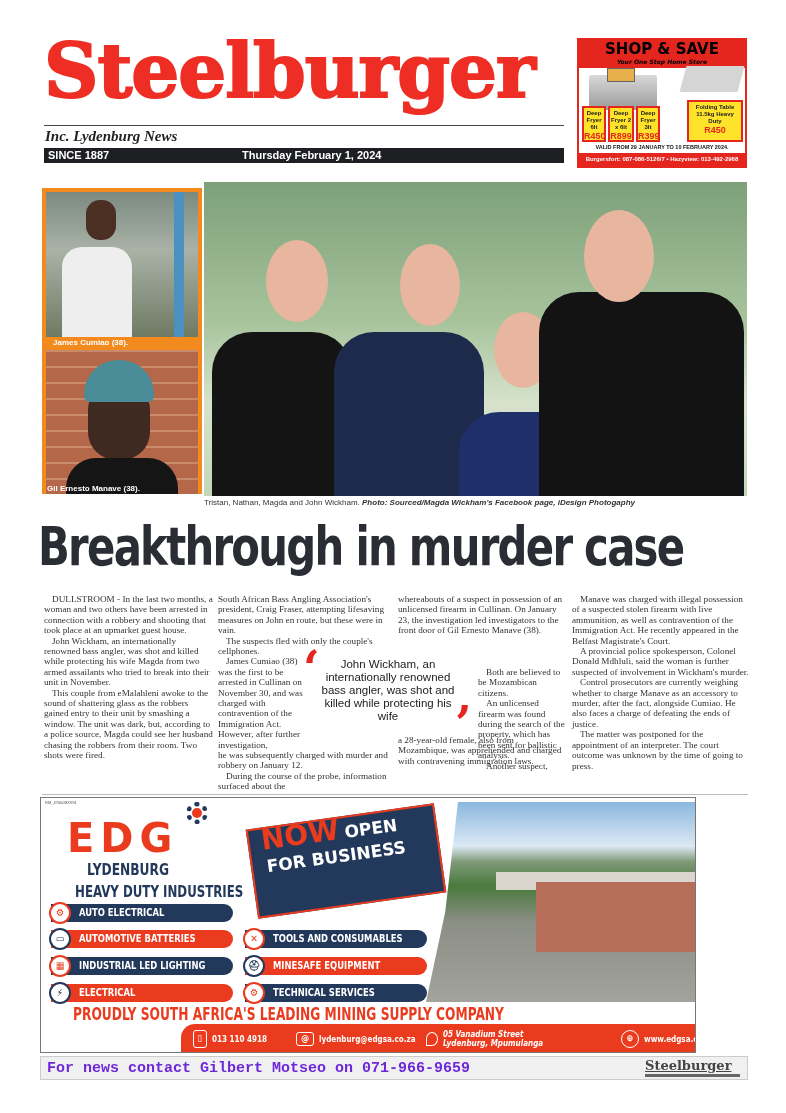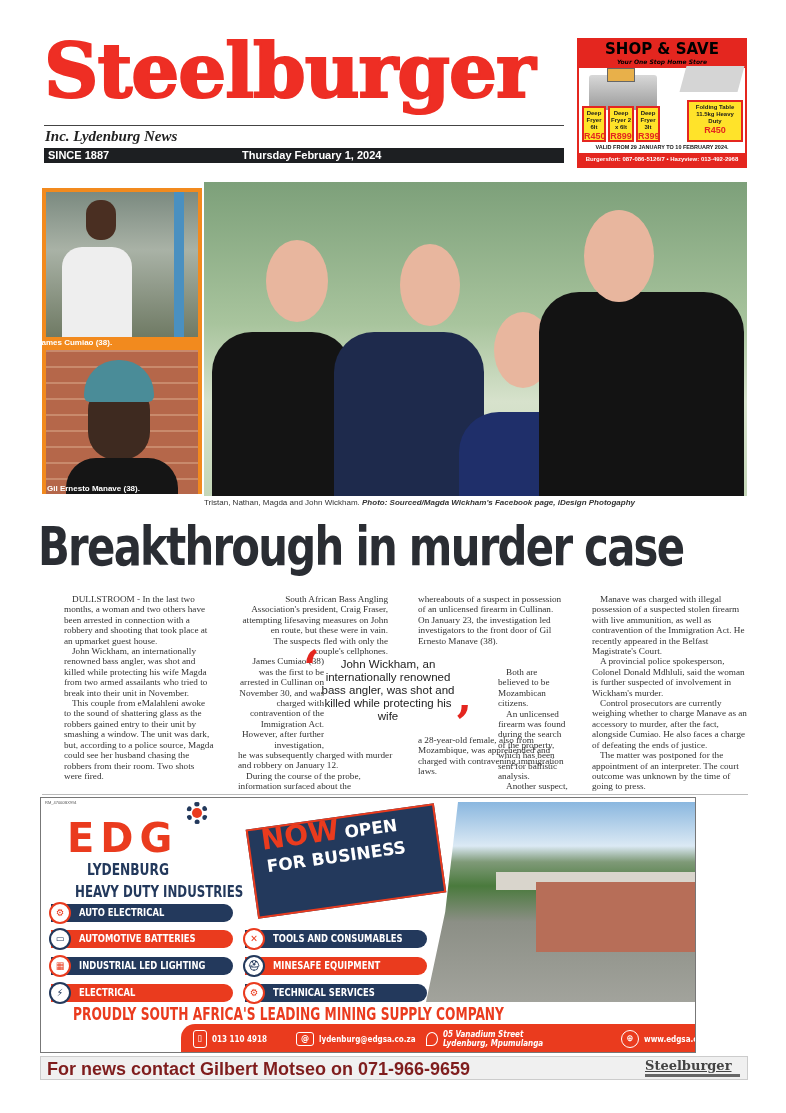--- a/index.html
+++ b/index.html
@@ -42,23 +42,23 @@
   .fp-person { position: absolute; border-radius: 40px 40px 0 0; }
   .fp-head { position: absolute; border-radius: 50%; background: #e8b69e; }
   .family-caption { left: 204px; top: 498px; font-family: "Liberation Sans", sans-serif; font-size: 8px; color: #333; white-space: nowrap; }
   .family-caption b { font-style: italic; }
 
   
   .headline { left: 38px; top: 516px; width: 712px; font-family: "DejaVu Sans Condensed", "DejaVu Sans", sans-serif; font-weight: 900; font-size: 54px; color: #2a2d33; letter-spacing: -2px; line-height: 62px; white-space: nowrap; transform: scaleX(0.86); transform-origin: left top; }
 
   
   .col { font-family: "Liberation Serif", serif; font-size: 9.2px; line-height: 10.4px; color: #333; }
-  .col p { text-indent: 8px; margin-left: 20px; }
+  .col p { text-indent: 8px; }
   .col1 { left: 44px; top: 594px; width: 170px; }
-  .col2 { left: 218px; top: 594px; width: 170px; text-align: right; }
+  .col2 { left: 218px; top: 594px; width: 170px; }
   .col3 { left: 398px; top: 594px; width: 168px; }
   .col4 { left: 572px; top: 594px; width: 178px; }
   .narrow { width: 86px; }
   .quote-mark-open { left: 303px; top: 644px; width: 16px; height: 28px; color: #e4261f; font-family: "DejaVu Serif", serif; font-weight: bold; font-size: 48px; line-height: 48px; }
   .quote-mark-close { left: 455px; top: 700px; width: 16px; height: 28px; color: #e4261f; font-family: "DejaVu Serif", serif; font-weight: bold; font-size: 48px; line-height: 48px; }
   .pull-quote { left: 318px; top: 658px; width: 140px; text-align: center; font-family: "Liberation Sans", sans-serif; font-size: 11.5px; line-height: 13px; color: #222; }
   .col3-inset { left: 478px; top: 667px; width: 90px; }
   .col3-tail { left: 398px; top: 735px; width: 168px; }
   .col2-tail { left: 218px; top: 750px; width: 178px; }
   .article-rule { left: 42px; top: 794px; width: 706px; height: 1px; background: #bbb; }
@@ -84,21 +84,21 @@
   .edg-building { left: 385px; top: 4px; width: 320px; height: 200px; background: linear-gradient(180deg, #8ab7df 0%, #dbe9f4 22%, #7f9a78 30%, #4a7a3d 42%, #8c8f86 60%, #a2a39c 100%); clip-path: polygon(10% 0, 100% 0, 100% 100%, 0 100%, 6% 55%); }
   .edg-building .bldg { position: absolute; left: 110px; top: 80px; width: 200px; height: 70px; background: #b76e58; }
   .edg-building .roof { position: absolute; left: 70px; top: 70px; width: 250px; height: 18px; background: #d9d5cc; }
   .edg-tagline { left: 32px; top: 206px; font-family: "DejaVu Sans Condensed", "DejaVu Sans", sans-serif; font-weight: bold; font-size: 17px; color: #ea3b1e; white-space: nowrap; transform: scaleX(0.8); transform-origin: left; }
   .edg-contact-bar { left: 140px; top: 226px; width: 568px; height: 30px; background: #ea3b1e; border-radius: 14px 0 0 0; color: #fff; font-family: "DejaVu Sans Condensed", "DejaVu Sans", sans-serif; font-weight: bold; font-size: 8px; }
   .ci { position: absolute; top: 0; height: 30px; display: flex; align-items: center; gap: 5px; white-space: nowrap; }
   .ci-icon { width: 14px; height: 18px; border: 1.5px solid #fff; border-radius: 3px; font-size: 9px; text-align: center; line-height: 15px; }
 
   
   .news-footer { left: 40px; top: 1056px; width: 708px; height: 24px; background: #f0f0f0; border: 1px solid #ccc; }
-  .news-contact { left: 6px; top: 0; font-family: Liberation Sans, sans-serif; font-weight: bold; font-size: 18px; line-height: 24px; color: #7f1d1d; white-space: nowrap; }
+  .news-contact { left: 6px; top: 0; font-family: Liberation Mono, monospace; font-weight: bold; font-size: 15px; line-height: 24px; color: #6d28d9; white-space: nowrap; }
   .footer-logo { left: 604px; top: 1px; font-family: "DejaVu Serif", serif; font-weight: 900; font-size: 13px; color: #444; text-decoration: underline; line-height: 16px; }
   .footer-logo-sub { left: 604px; top: 16px; width: 95px; height: 4px; border-bottom: 3px solid #666; }
 </style>
 </head>
 <body>
 
 <div class="abs masthead-title">Steelburger</div>
 <div class="abs masthead-rule"></div>
 <div class="abs masthead-sub">Inc. Lydenburg News</div>
 <div class="abs masthead-bar">
@@ -133,21 +133,21 @@
   <div class="abs shop-valid">VALID FROM 29 JANUARY TO 10 FEBRUARY 2024.</div>
   <div class="abs shop-foot">Burgersfort: 087-086-5126/7 • Hazyview: 013-492-2968</div>
 </div>
 
 <div class="abs suspect-frame"></div>
 <div class="abs suspect1-photo">
   <div class="pole"></div>
     <div class="shirt"></div>
     <div class="head"></div>
 </div>
-<div class="abs suspect-caption" style="left:37px; top:338px;text-align:right;">James Cumiao (38).</div>
+<div class="abs suspect-caption" style="left:53px; top:338px;text-align:right;">James Cumiao (38).</div>
 <div class="abs suspect2-photo">
   <div class="head"></div>
     <div class="beanie"></div>
     <div class="body"></div>
 </div>
 <div class="abs suspect-caption" style="left:47px; top:484px;">Gil Ernesto Manave (38).</div>
 
 <div class="abs family-photo">
   <div class="fp-person" style="left:8px; top:150px; width:140px; height:170px; background:#141414;"></div>
   <div class="fp-head" style="left:62px; top:58px; width:62px; height:82px;"></div>

